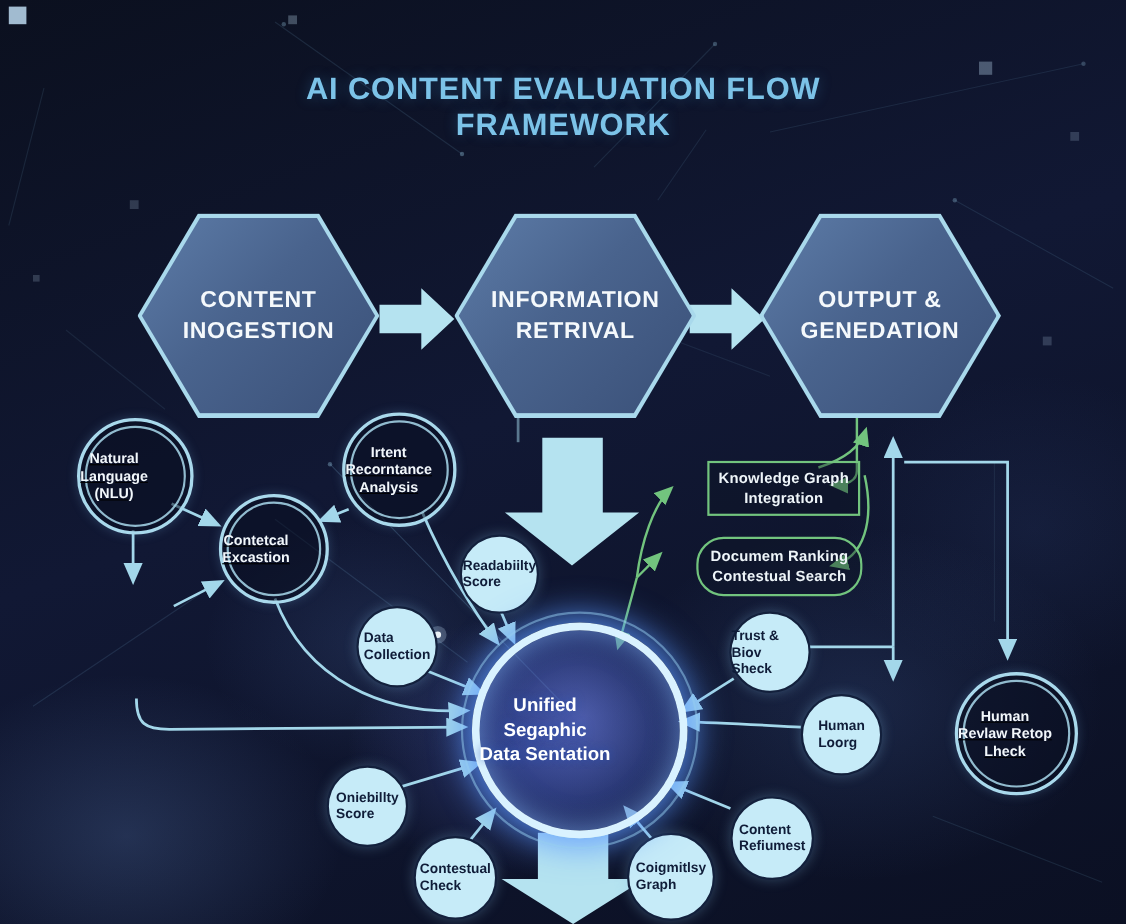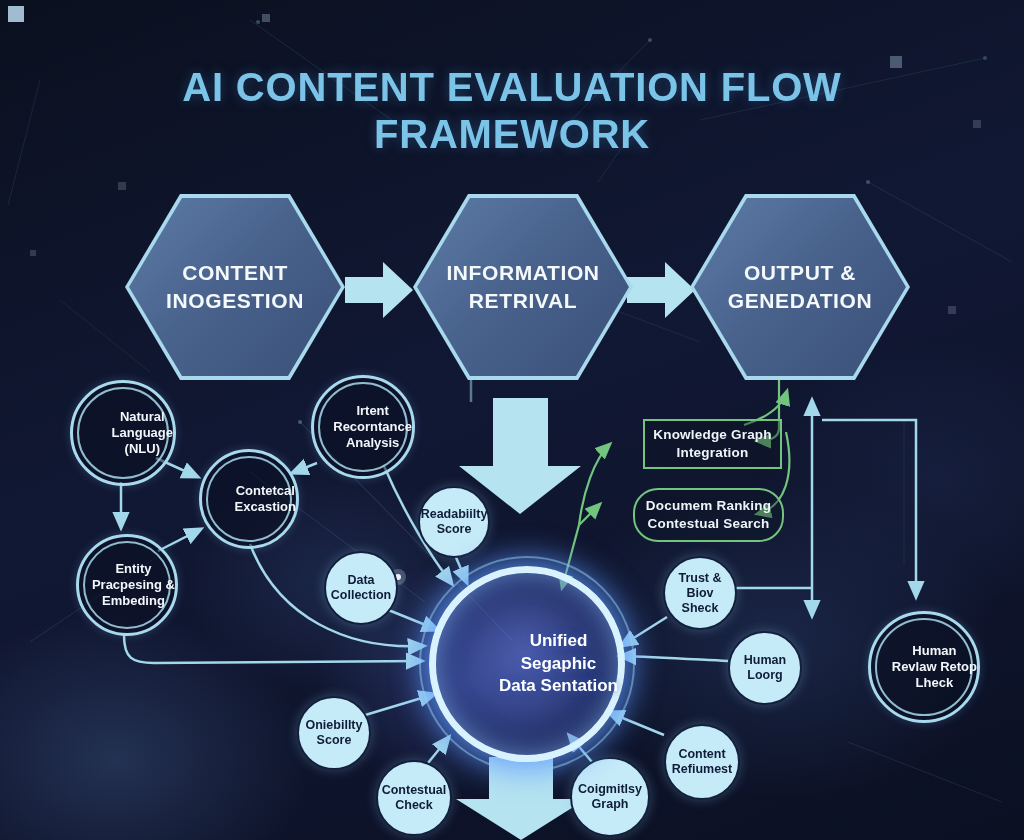--- a/index.html
+++ b/index.html
@@ -11,60 +11,60 @@
       radial-gradient(280px 210px at 115px 760px, rgba(110,150,215,.22), transparent 70%),
       radial-gradient(320px 230px at 780px 640px, rgba(90,130,205,.17), transparent 70%),
       radial-gradient(220px 160px at 340px 585px, rgba(100,140,215,.15), transparent 70%),
       radial-gradient(260px 200px at 940px 480px, rgba(70,100,170,.12), transparent 70%),
       linear-gradient(160deg, #0b101f 0%, #111834 45%, #0b1023 100%);
   }
   svg.layer{position:absolute;left:0;top:0;}
   
   .title{
     position:absolute;left:0;top:64px;width:1024px;text-align:center;
-    color:#7cc3e8;font-size:40px;font-weight:800;letter-spacing:.8px;
+    color:#7cc3e8;font-size:28px;font-weight:800;letter-spacing:.8px;
     line-height:1.18;white-space:pre-line;text-shadow:0 0 12px rgba(60,140,200,.35);
   }
   
   .hex{position:absolute;width:220px;height:186px;
     clip-path:polygon(25% 0,75% 0,100% 50%,75% 100%,25% 100%,0 50%);
     background:#a9d9ec;filter:drop-shadow(0 0 6px rgba(130,190,230,.35));}
   .hex .hex-in{position:absolute;inset:4px;
     clip-path:polygon(25% 0,75% 0,100% 50%,75% 100%,25% 100%,0 50%);
     background:linear-gradient(135deg,#5d7ca8 0%,#49638d 45%,#3a5078 100%);
     display:flex;align-items:center;justify-content:center;}
   .hex .label{color:#f5f9fc;font-size:21px;font-weight:800;letter-spacing:.6px;
     text-align:center;white-space:pre-line;line-height:1.35;}
   
   .node-dark{position:absolute;border-radius:50%;
     border:3px solid #a9d9ec;background:rgba(9,15,32,.55);
-    display:flex;align-items:center;justify-content:flex-end;
-    box-shadow:0 0 10px rgba(120,180,230,.25);}
+    display:flex;align-items:center;justify-content:flex-start;
+    box-shadow:0 0 10px rgba(120,180,230,.25);text-decoration:underline;}
   .node-dark::before{content:"";position:absolute;inset:4px;border-radius:50%;
     border:2px solid rgba(169,217,236,.85);}
   .node-dark .label{position:relative;color:#f2f7fb;font-weight:700;font-size:13px;
     line-height:1.25;text-align:center;white-space:pre-line;}
   
   .node-light{position:absolute;border-radius:50%;
     background:#c6ebf8;border:2px solid #13203c;
     display:flex;align-items:center;justify-content:center;
     box-shadow:0 0 12px rgba(140,200,240,.3);}
   .node-light .label{color:#0f1c38;font-weight:700;font-size:12.5px;line-height:1.2;
-    text-align:center;white-space:pre-line;}
+    text-align:left;white-space:pre-line;}
   
   .rect-green{position:absolute;border:2px solid #72c47e;background:rgba(12,20,38,.38);
     display:flex;align-items:center;justify-content:center;margin-left:28px;}
   .rect-green .label{color:#eef5f9;font-weight:700;font-size:13.5px;line-height:1.3;
     text-align:center;white-space:pre-line;letter-spacing:.2px;}
   
   .hub{position:absolute;left:429px;top:566px;width:182px;height:182px;border-radius:50%;
     border:7px solid #d9f2ff;
     background:radial-gradient(circle at 50% 45%, rgba(110,130,235,.6) 0%, rgba(70,95,200,.38) 55%, rgba(30,45,95,.15) 100%);
     box-shadow:0 0 30px 8px rgba(90,150,255,.8), inset 0 0 26px rgba(130,180,255,.65);
-    display:flex;align-items:center;justify-content:flex-end;}
+    display:flex;align-items:center;justify-content:flex-start;}
   .hub::after{content:"";position:absolute;inset:-17px;border-radius:50%;
     border:2px solid rgba(150,205,240,.5);}
   .hub .label{color:#ffffff;font-weight:800;font-size:17px;line-height:1.35;
     text-align:center;white-space:pre-line;text-shadow:0 0 8px rgba(40,80,180,.8);}
   
   .n-nlu{left:70px;top:380px;width:100px;height:100px;}
   .n-intent{left:311px;top:375px;width:98px;height:98px;}
   .n-context{left:199px;top:449px;width:94px;height:94px;}
   .n-entity{left:76px;top:534px;width:96px;height:96px;}
   .n-review{left:868px;top:611px;width:106px;height:106px;}
@@ -204,25 +204,20 @@
   </div>
   <div class="node-dark n-intent">
     <span class="label">Irtent
 Recorntance
 Analysis</span>
   </div>
   <div class="node-dark n-context">
     <span class="label">Contetcal
 Excastion</span>
   </div>
-  <div class="node-dark n-entity">
-    <span class="label">Entity
-Pracpesing &amp;
-Embeding</span>
-  </div>
   <div class="node-dark n-review">
     <span class="label">Human
 Revlaw Retop
 Lheck</span>
   </div>
 
   <div class="node-light n-read">
     <span class="label">Readabiilty
 Score</span>
   </div>

